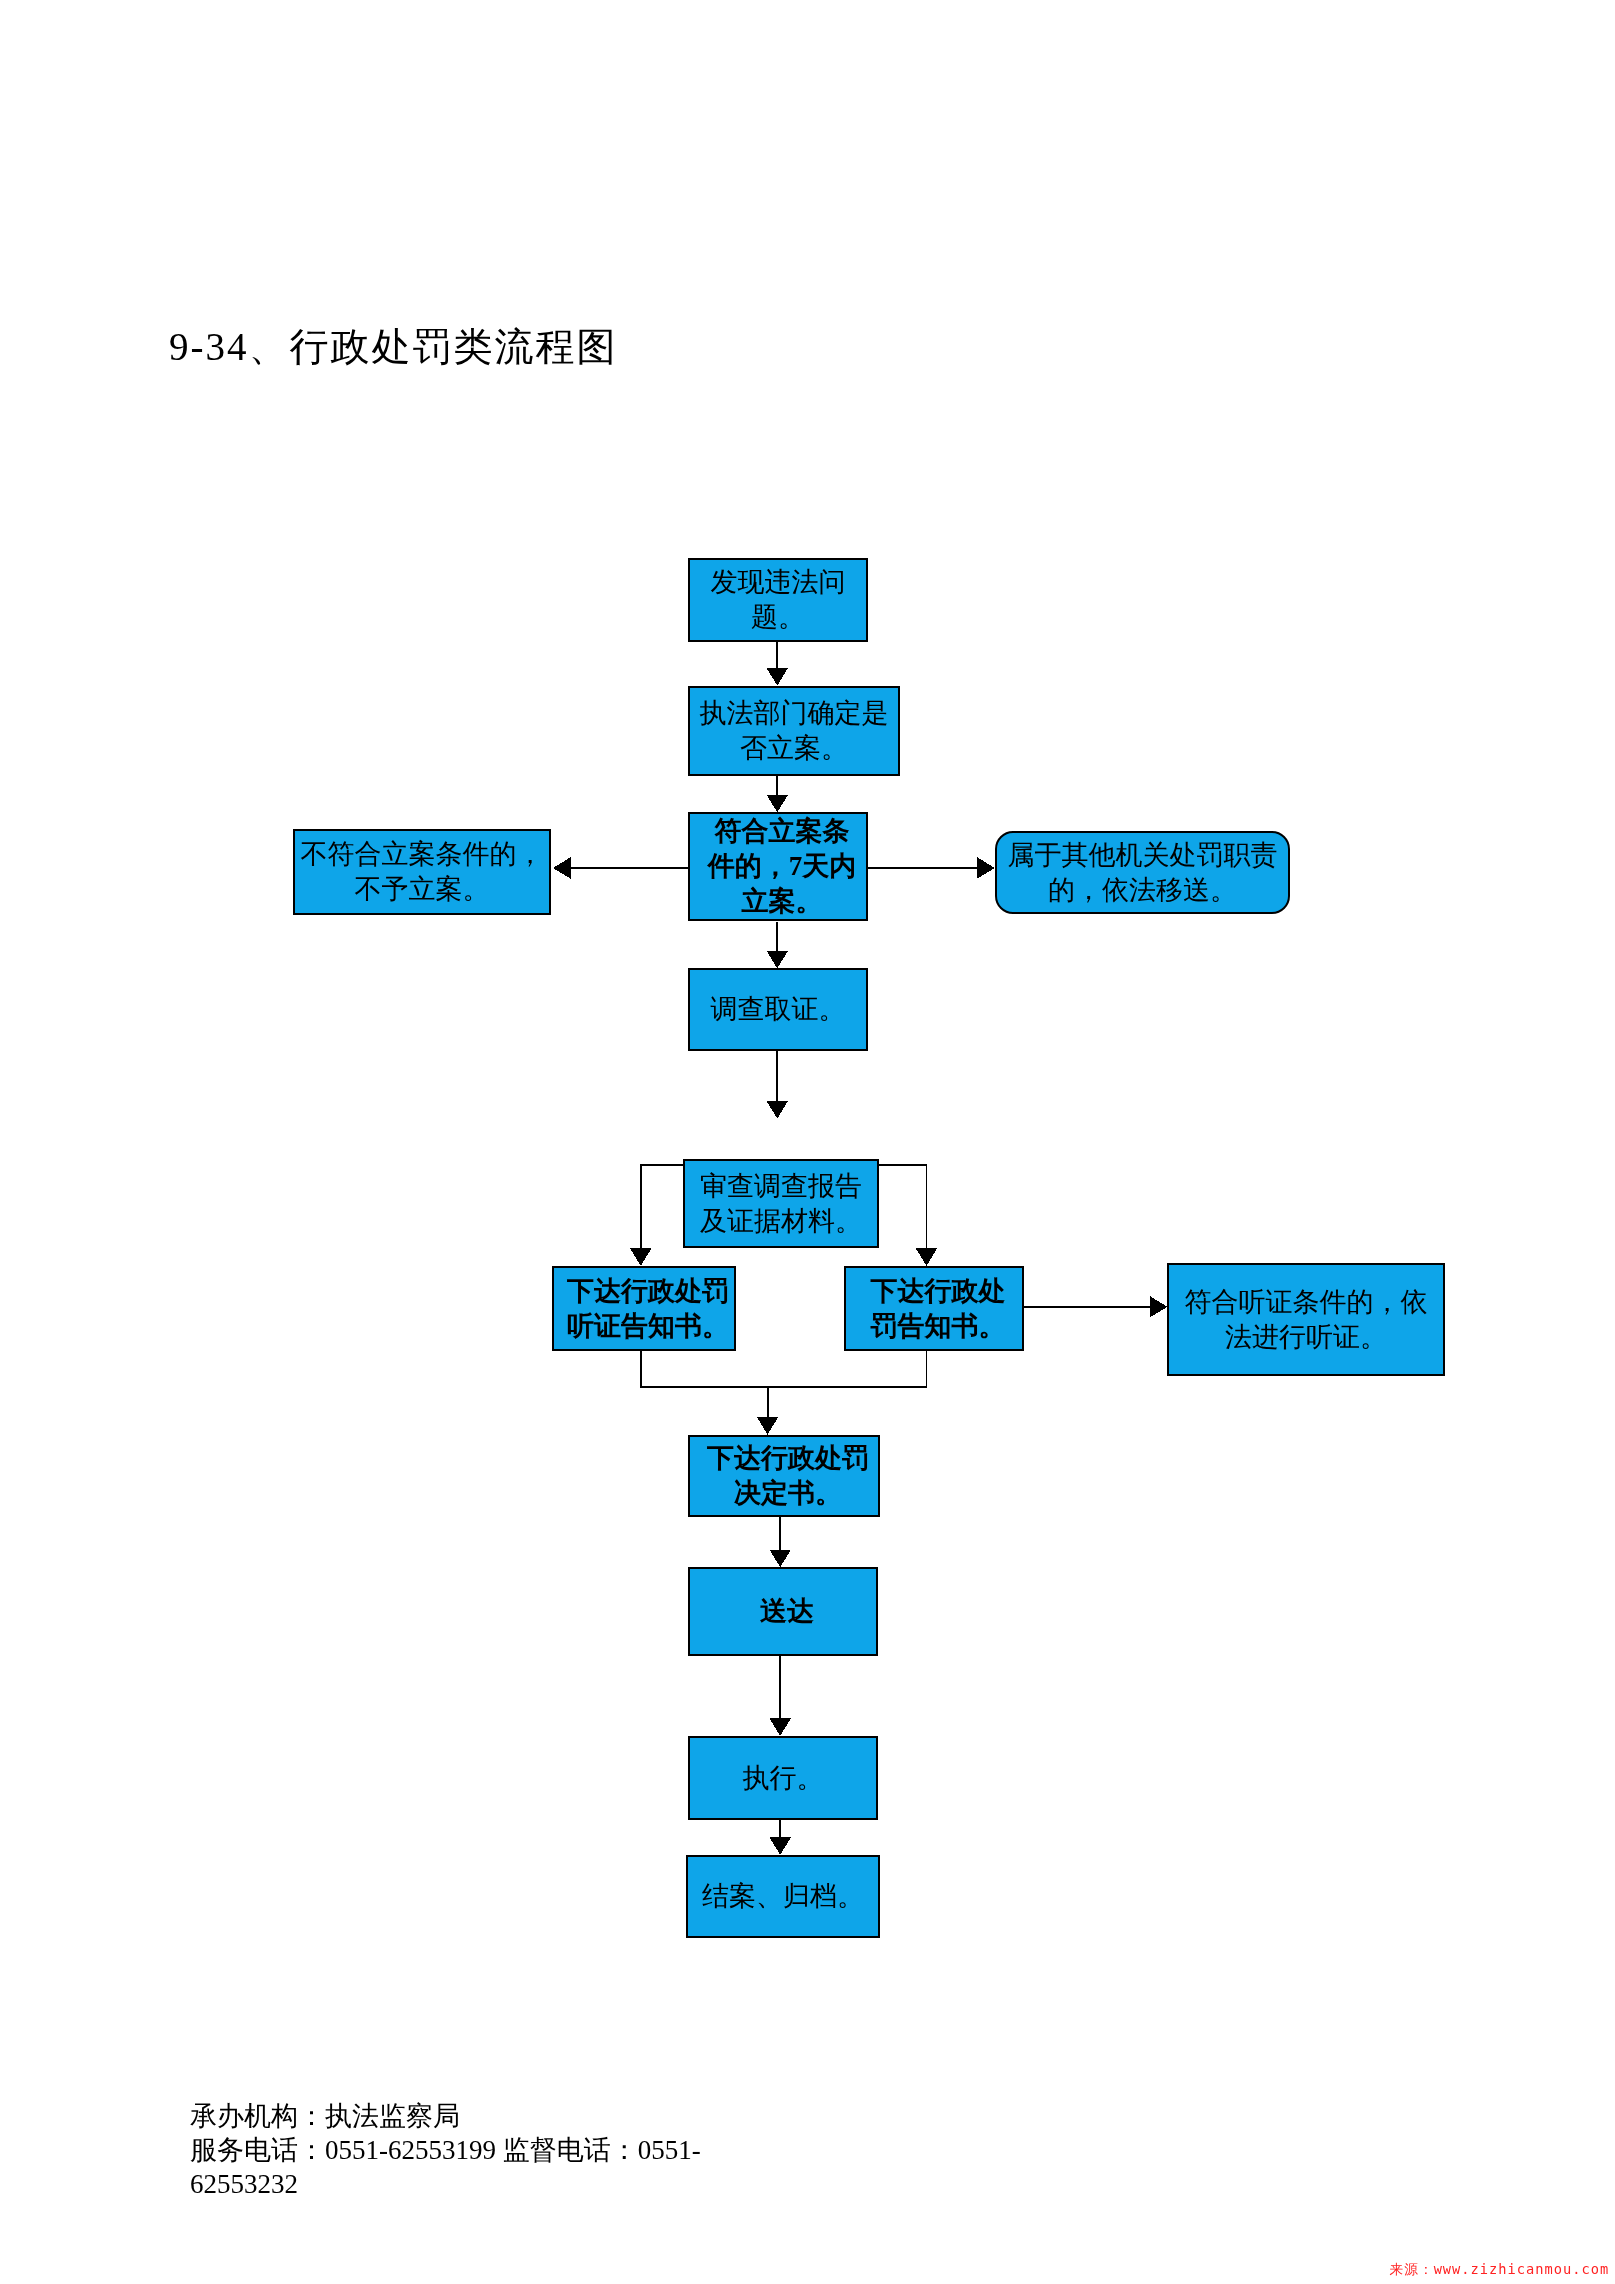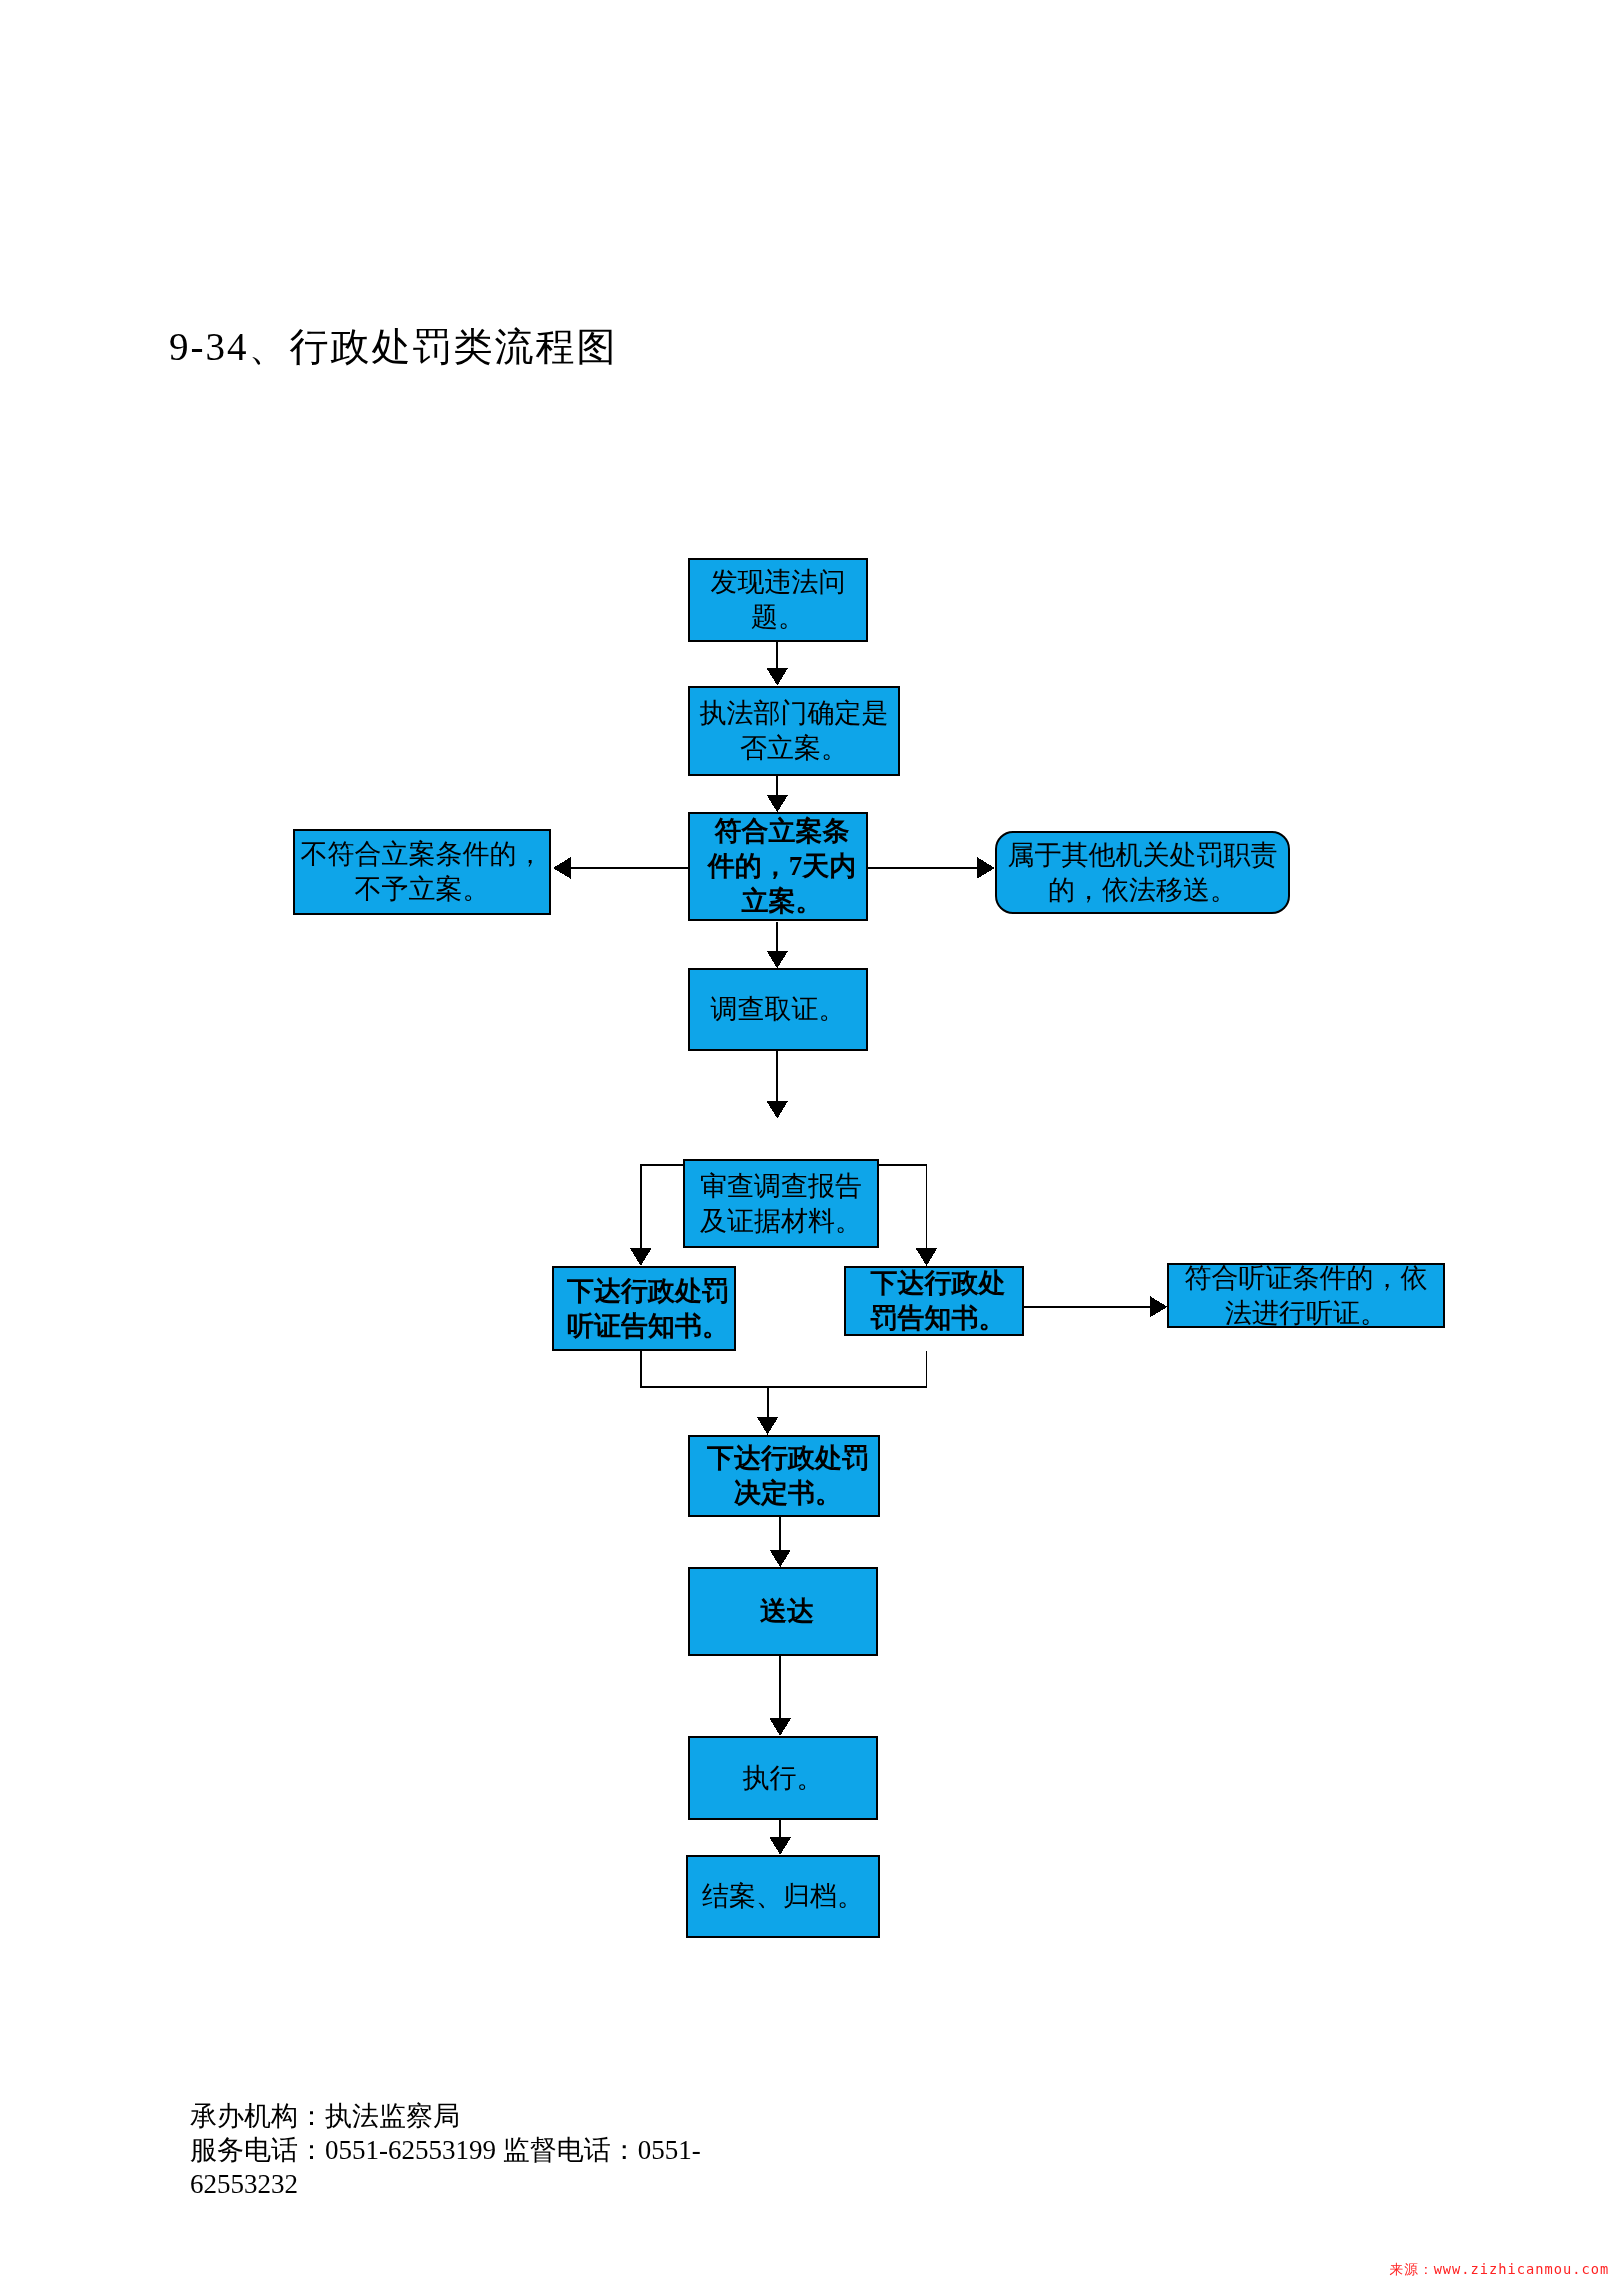--- a/index.html
+++ b/index.html
@@ -48,22 +48,22 @@
   }
   .node.bold { font-weight: bold; padding-left: 12px; }
   .n-start    { left: 688px;  top: 558px;  width: 180px; height: 84px; }
   .n-determine{ left: 688px;  top: 686px;  width: 212px; height: 90px; }
   .n-filecase { left: 688px;  top: 812px;  width: 180px; height: 109px; }
   .n-nocase   { left: 293px;  top: 829px;  width: 258px; height: 86px; }
   .n-transfer { left: 995px; top: 831px;  width: 295px; height: 83px; border-radius: 18px; }
   .n-invest   { left: 688px;  top: 968px;  width: 180px; height: 83px; }
   .n-review   { left: 683px;  top: 1119px; width: 196px; height: 89px; padding: 2px; margin-top: 40px; }
   .n-hearnote { left: 552px;  top: 1266px; width: 184px; height: 85px; }
-  .n-pennote  { left: 844px;  top: 1266px; width: 180px; height: 70px; }
-  .n-hearing  { left: 1167px; top: 1263px; width: 278px; height: 65px; }
+  .n-pennote  { left: 844px;  top: 1266px; width: 180px; height: 85px; }
+  .n-hearing  { left: 1167px; top: 1263px; width: 278px; height: 113px; }
   .n-decision { left: 688px;  top: 1435px; width: 192px; height: 82px; }
   .n-deliver  { left: 688px;  top: 1567px; width: 190px; height: 89px; }
   .n-execute  { left: 688px;  top: 1736px; width: 190px; height: 84px; }
   .n-close    { left: 686px;  top: 1855px; width: 194px; height: 83px; }
   .footer {
     position: absolute;
     left: 190px;
     top: 2099px;
     font-size: 27px;
     line-height: 34px;

